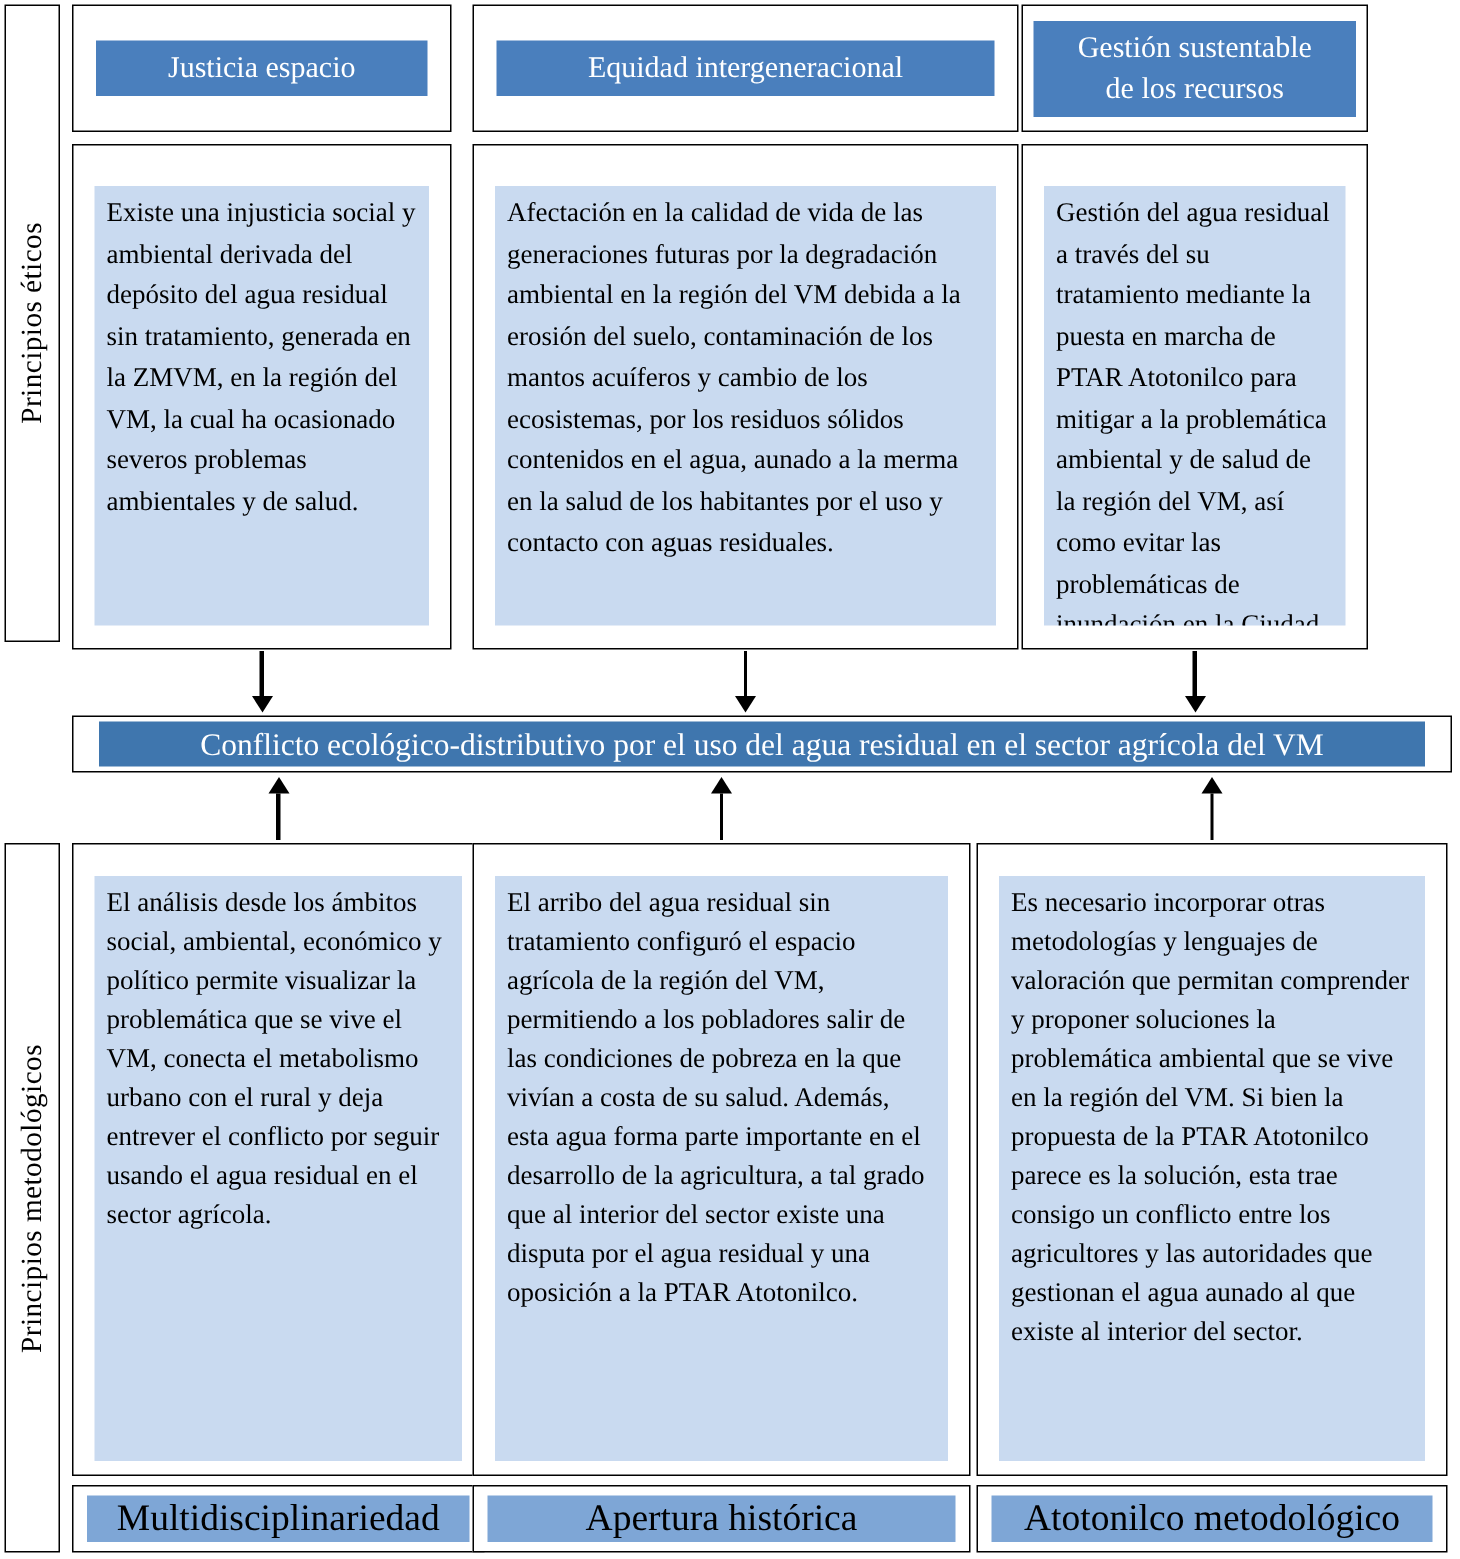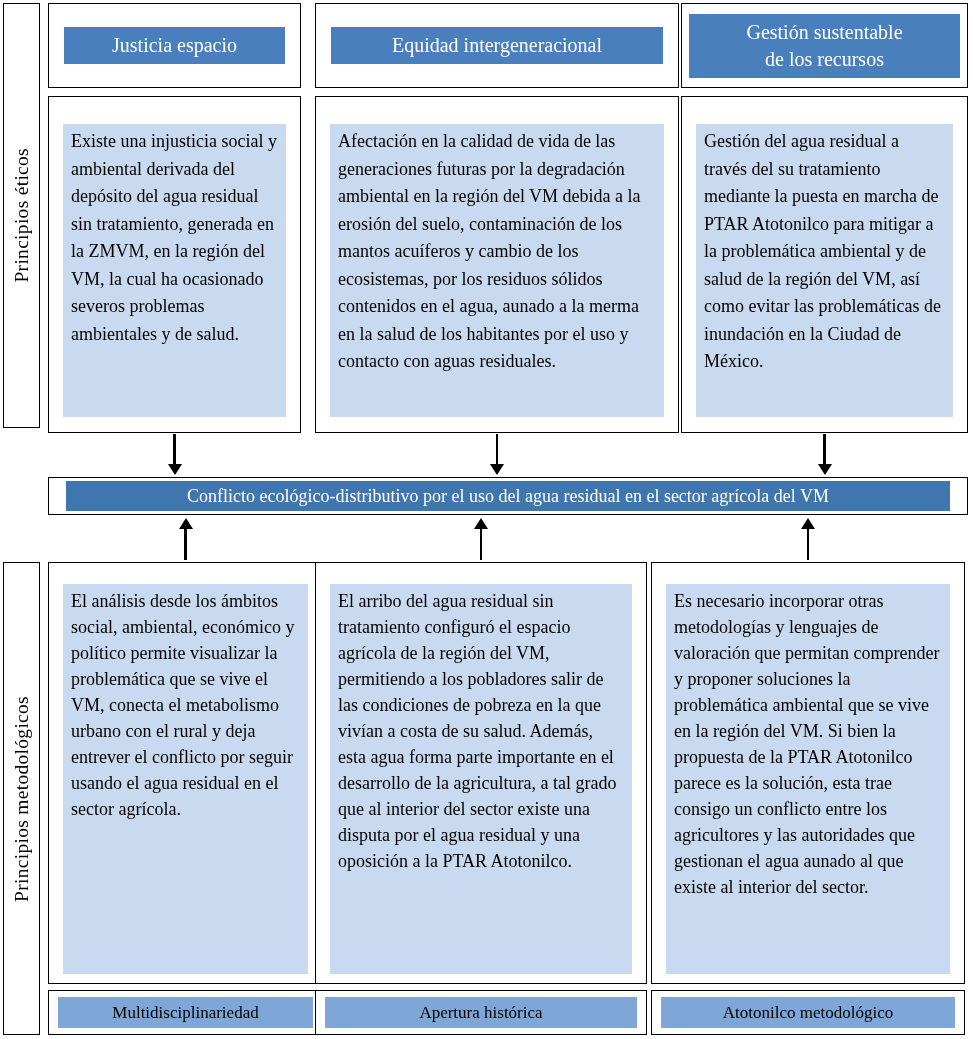--- a/index.html
+++ b/index.html
@@ -53,34 +53,34 @@
     margin-top:12px;
   }
   .body-inner.bottom { inset:9px 14px; line-height:26px; }
 
   .footer-outer { }
   .footer-bar {
     position:absolute;
     inset:6px 9px;
     background:var(--footer-blue,#7ea6d6);
     color:#000;
-    font-size:17px;
+    font-size:25px;
     display:flex;
     align-items:center;
     justify-content:center;
     text-align:right;
   }
 
   
   .banner-bar {
     position:absolute;
     inset:3px 17px;
     background:var(--banner-blue,#3f76ae);
     color:#fff;
-    font-size:18px;
+    font-size:21px;
     display:flex;
     align-items:center;
     justify-content:center;
     text-align:center;
     white-space:nowrap;
   }
 
   
   .arrow {
     position:absolute;
@@ -139,21 +139,21 @@
     </div>
     <div class="outer-box body-outer">
       <div class="body-inner">Afectación en la calidad de vida de las generaciones futuras por la degradación ambiental en la región del VM debida a la erosión del suelo, contaminación de los mantos acuíferos y cambio de los ecosistemas, por los residuos sólidos contenidos en el agua, aunado a la merma en la salud de los habitantes por el uso y contacto con aguas residuales.</div>
     </div>
     <div class="arrow down">
       <div class="stem"></div>
       <div class="head"></div>
     </div>
   </div>
 
-  <div class="col top" style="left:681px; width:287px;">
+  <div class="col top" style="left:681px; width:231px;">
     <div class="outer-box header-outer">
       <div class="header-bar wide-bar">Gestión sustentable
 de los recursos</div>
     </div>
     <div class="outer-box body-outer">
       <div class="body-inner">Gestión del agua residual a través del su tratamiento mediante la puesta en marcha de PTAR Atotonilco para mitigar a la problemática ambiental y de salud de la región del VM, así como evitar las problemáticas de inundación en la Ciudad de México.</div>
     </div>
     <div class="arrow down">
       <div class="stem"></div>
       <div class="head"></div>

